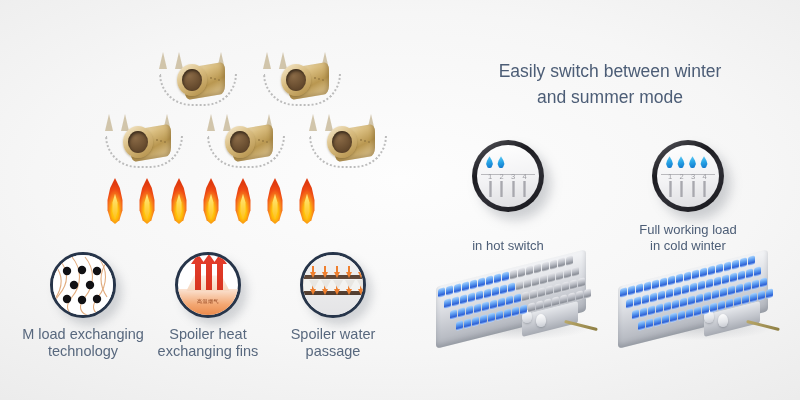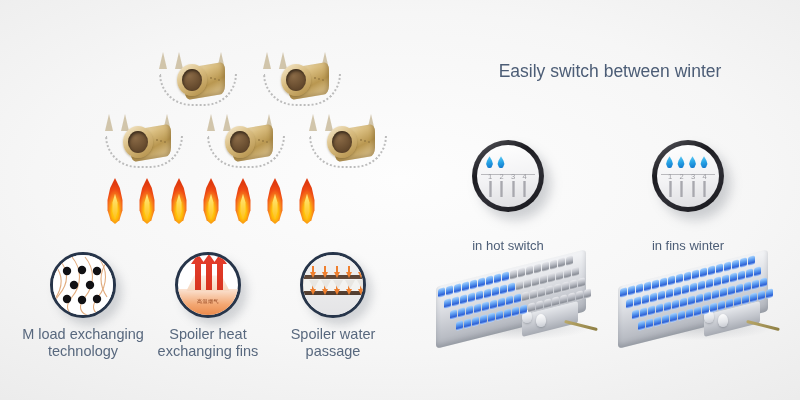--- a/index.html
+++ b/index.html
@@ -307,20 +307,21 @@
           </div>
       </div>
       <div class="feat-label">Spoiler water passage</div>
     </div>
   </div>
 
   <div class="abs" id="right-panel">
 
     <div class="headline">
       <span>Easily switch between winter</span><br>
+      <span>and summer mode</span>
     </div>
 
     <div class="gauge" style="left:52px;top:140px;">
       <div class="gauge-ring"></div>
       <div class="gauge-face">
         <div class="gauge-line"></div>
         <div class="g-items" id="gauge0">
             <div class="g-drop" style="left: 8px;"></div>
             <div class="g-num" style="left: 8px;">1</div>
             <div class="g-bar" style="left: 11.5px;"></div>
@@ -352,22 +353,22 @@
             <div class="g-bar" style="left: 23px;"></div>
             <div class="g-drop" style="left: 31px;"></div>
             <div class="g-num" style="left: 31px;">3</div>
             <div class="g-bar" style="left: 34.5px;"></div>
             <div class="g-drop" style="left: 42.5px;"></div>
             <div class="g-num" style="left: 42.5px;">4</div>
             <div class="g-bar" style="left: 46px;"></div>
           </div>
       </div>
       <div class="gauge-label">
-        <br>
-        <span>in fins winter</span>
+        <span>Full working load</span><br>
+        <span>in cold winter</span>
       </div>
     </div>
 
     <div class="burner" style="left:6px;top:248px;" id="burner0">
         <div class="burner-shadow"></div>
         <div class="b-body"></div>
         <div class="b-neck"></div>
         <div class="b-pin"></div>
         <div class="b-knob" style="left:96px;top:62px;"></div>
         <div class="b-knob" style="left:110px;top:66px;"></div>

